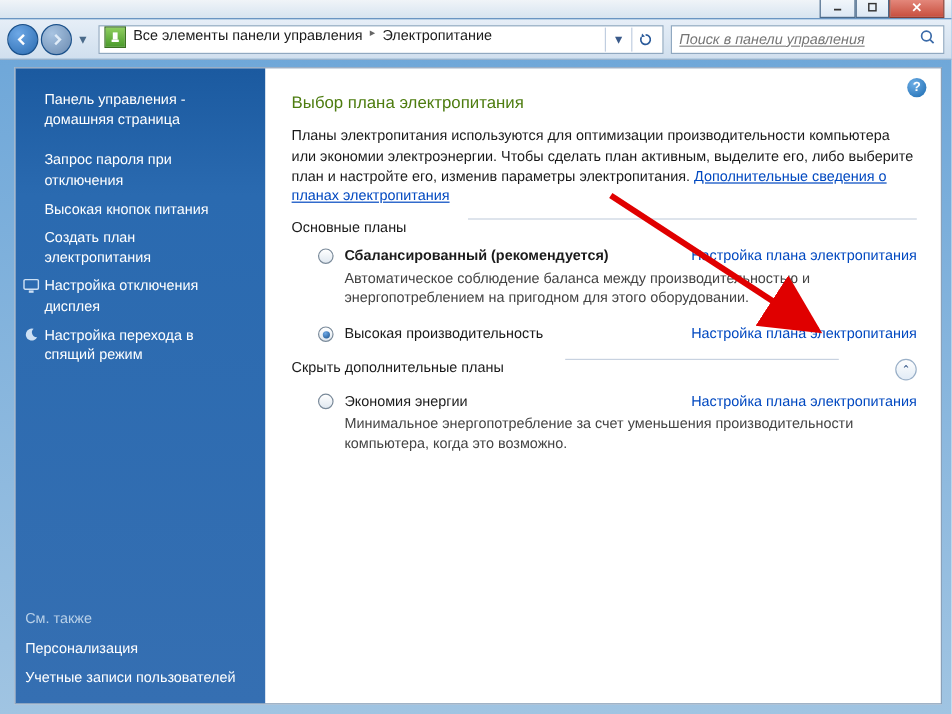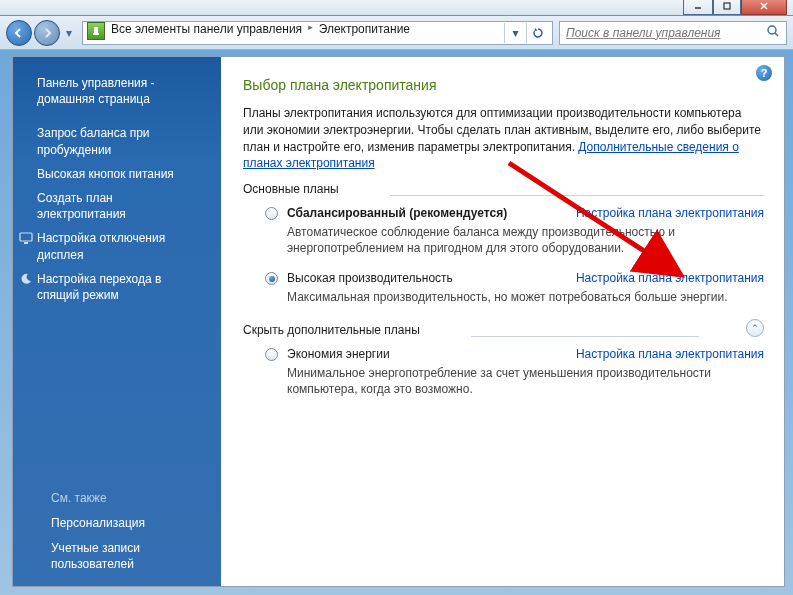--- a/index.html
+++ b/index.html
@@ -31,31 +31,31 @@
   
   
   .frame { position: absolute; left: 12px; top: 56px; right: 8px; bottom: 8px; background: #fff; border: 1px solid #8aa0b8; display: flex; }
   
   
   .sidebar { width: 208px; background: linear-gradient(to bottom, #1b5aa0 0%, #2a6ab0 20%, #356fb2 100%); padding: 14px 0 14px 0; position: relative; color: #fff; }
   .side-link { display: block; padding: 4px 18px 4px 24px; color: #fff; cursor: pointer; line-height: 1.35; }
   .side-link.home { padding-bottom: 14px; }
   .side-w-icon { position: relative; }
   .side-icon { position: absolute; left: 6px; top: 5px; width: 14px; height: 14px; }
-  .side-bottom { position: absolute; left: 0; right: 0; bottom: 10px; padding-left: 38px; }
+  .side-bottom { position: absolute; left: 0; right: 0; bottom: 10px; padding-left: 8px; }
   .side-heading { color: #b8d0e8; padding: 4px 18px 6px 24px; font-size: 12px; }
   
   
   .content { flex: 1; padding: 14px 20px 14px 22px; position: relative; overflow: hidden; }
   .help-icon { position: absolute; right: 12px; top: 8px; width: 16px; height: 16px; border-radius: 50%; background: radial-gradient(circle at 35% 30%, #6eaee6, #1a6ab0); color: #fff; display: flex; align-items: center; justify-content: center; font-size: 11px; font-weight: bold; cursor: pointer; }
   h1 { color: #4d7c0f; font-size: 14px; font-weight: normal; margin: 6px 0 12px 0; }
   .desc { font-size: 12px; line-height: 1.4; color: #1a1a1a; margin-bottom: 4px; }
   .desc a { color: #0048c0; text-decoration: underline; cursor: pointer; }
   
-  .section-header { display: flex; align-items: flex-end; margin: 10px 0 10px 0; gap: 41px; }
+  .section-header { display: flex; align-items: flex-start; margin: 10px 0 10px 0; gap: 41px; }
   .section-header .lbl { color: #1a1a1a; font-size: 12px; white-space: nowrap; }
   .section-header .line { flex: 1; height: 1px; background: #c8d2e0; margin-left: 10px; }
   .collapse-btn { width: 18px; height: 18px; border-radius: 50%; border: 1px solid #9ab0c8; background: linear-gradient(to bottom, #fefefe, #e2ecf6); display: flex; align-items: center; justify-content: center; margin-left: 6px; color: #3a5a8a; cursor: pointer; font-size: 9px; }
   
   .plan { margin: 8px 0 14px 44px; position: relative; }
   .plan-row { display: flex; align-items: center; justify-content: space-between; }
   .plan-radio { position: absolute; left: -22px; top: 1px; width: 13px; height: 13px; border-radius: 50%; border: 1px solid #7a8a9a; background: linear-gradient(to bottom, #fff, #e0e8f0); cursor: pointer; }
   .plan-radio.checked::after { content: ""; position: absolute; left: 3px; top: 3px; width: 6px; height: 6px; border-radius: 50%; background: radial-gradient(circle at 35% 30%, #6ea8e6, #1a508a); }
   .plan-name { font-size: 12px; }
   .plan-name.bold { font-weight: bold; }
@@ -128,21 +128,21 @@
     <span class="search-icn"><svg width="14" height="14" viewBox="0 0 14 14">
           <circle cx="6" cy="6" r="4" fill="none" stroke="#3a6aa8" stroke-width="1.4"></circle>
           <line x1="9" y1="9" x2="12" y2="12" stroke="#3a6aa8" stroke-width="1.4"></line>
         </svg></span>
   </div>
 </div>
 
 <div class="frame">
   <div class="sidebar">
     <span class="side-link home">Панель управления - домашняя страница</span>
-    <span class="side-link">Запрос баланса при пробуждении</span>
+    <span class="side-link">Запрос пароля при отключения</span>
     <span class="side-link">Высокая кнопок питания</span>
     <span class="side-link">Создать план электропитания</span>
     <span class="side-link side-w-icon">
       <span class="side-icon"><svg width="14" height="14" viewBox="0 0 14 14">
             <rect x="1" y="2" width="12" height="8" rx="1" fill="none" stroke="#cde0f4" stroke-width="1.2"></rect>
             <rect x="5" y="11" width="4" height="2" fill="#cde0f4"></rect>
           </svg></span>
       <span>Настройка отключения дисплея</span>
     </span>
     <span class="side-link side-w-icon">
@@ -178,21 +178,20 @@
       </div>
       <div class="plan-desc">Автоматическое соблюдение баланса между производительностью и энергопотреблением на пригодном для этого оборудовании.</div>
     </div>
 
     <div class="plan">
       <span class="plan-radio checked"></span>
       <div class="plan-row">
         <span class="plan-name">Высокая производительность</span>
         <span class="plan-link">Настройка плана электропитания</span>
       </div>
-      <div class="plan-desc">Максимальная производительность, но может потребоваться больше энергии.</div>
     </div>
 
     <div class="section-header">
       <span class="lbl">Скрыть дополнительные планы</span>
       <span class="line"></span>
       <span class="collapse-btn">⌃</span>
     </div>
 
     <div class="plan">
       <span class="plan-radio"></span>

